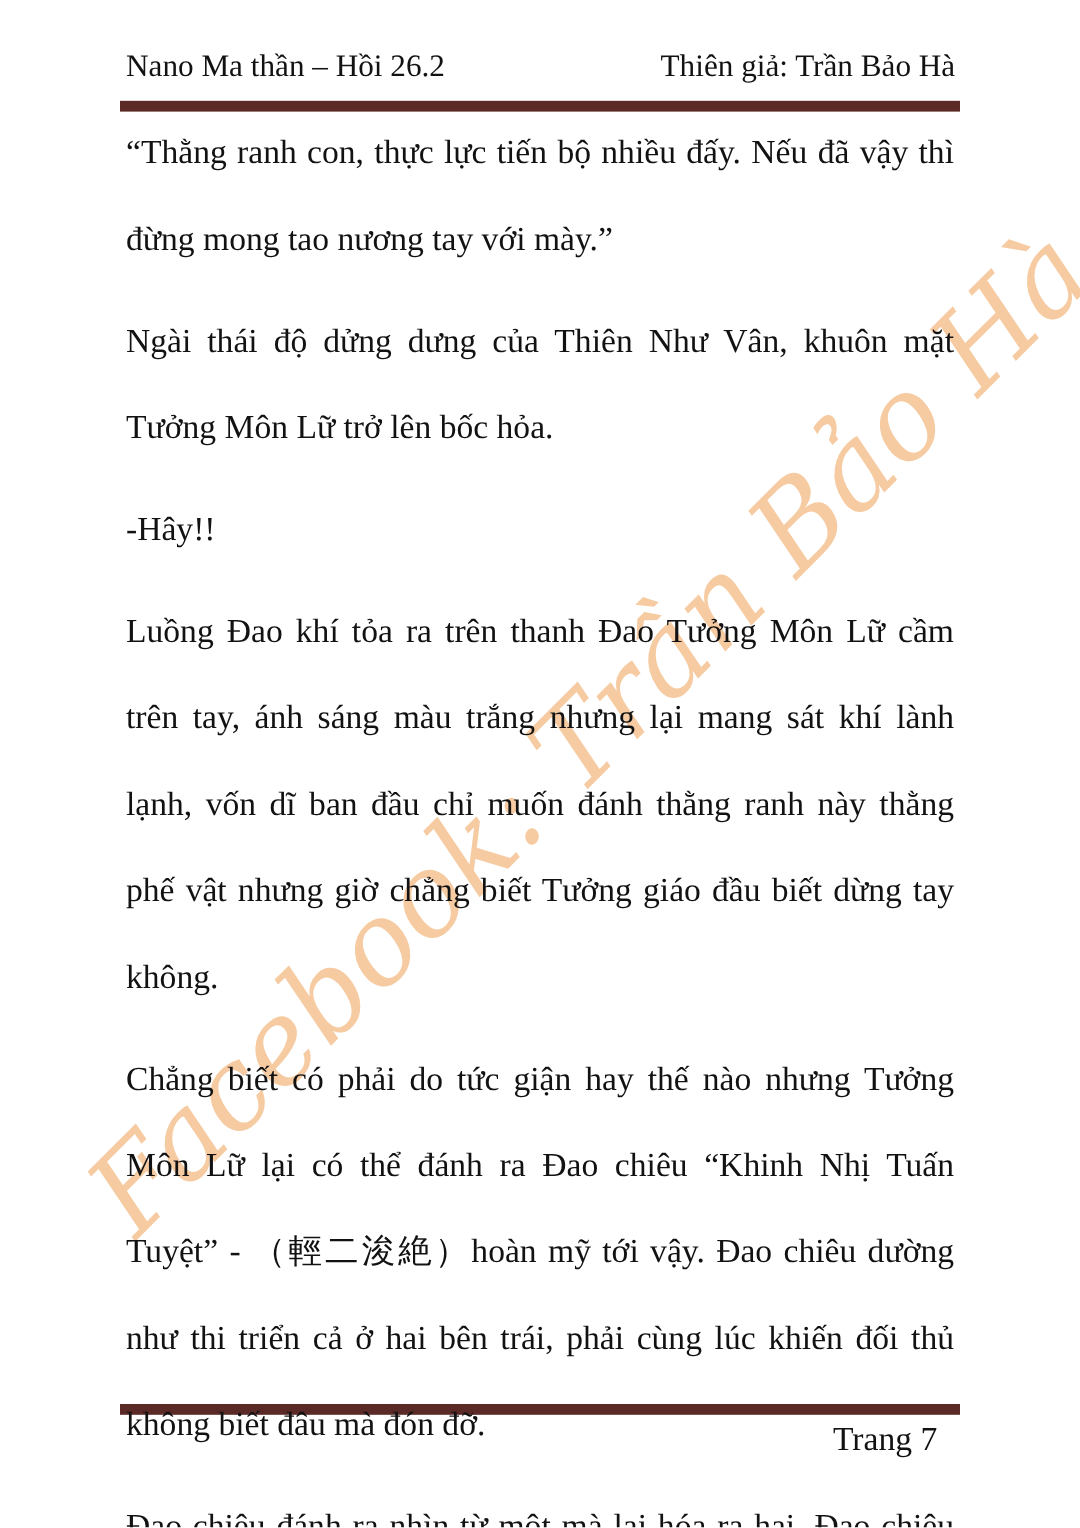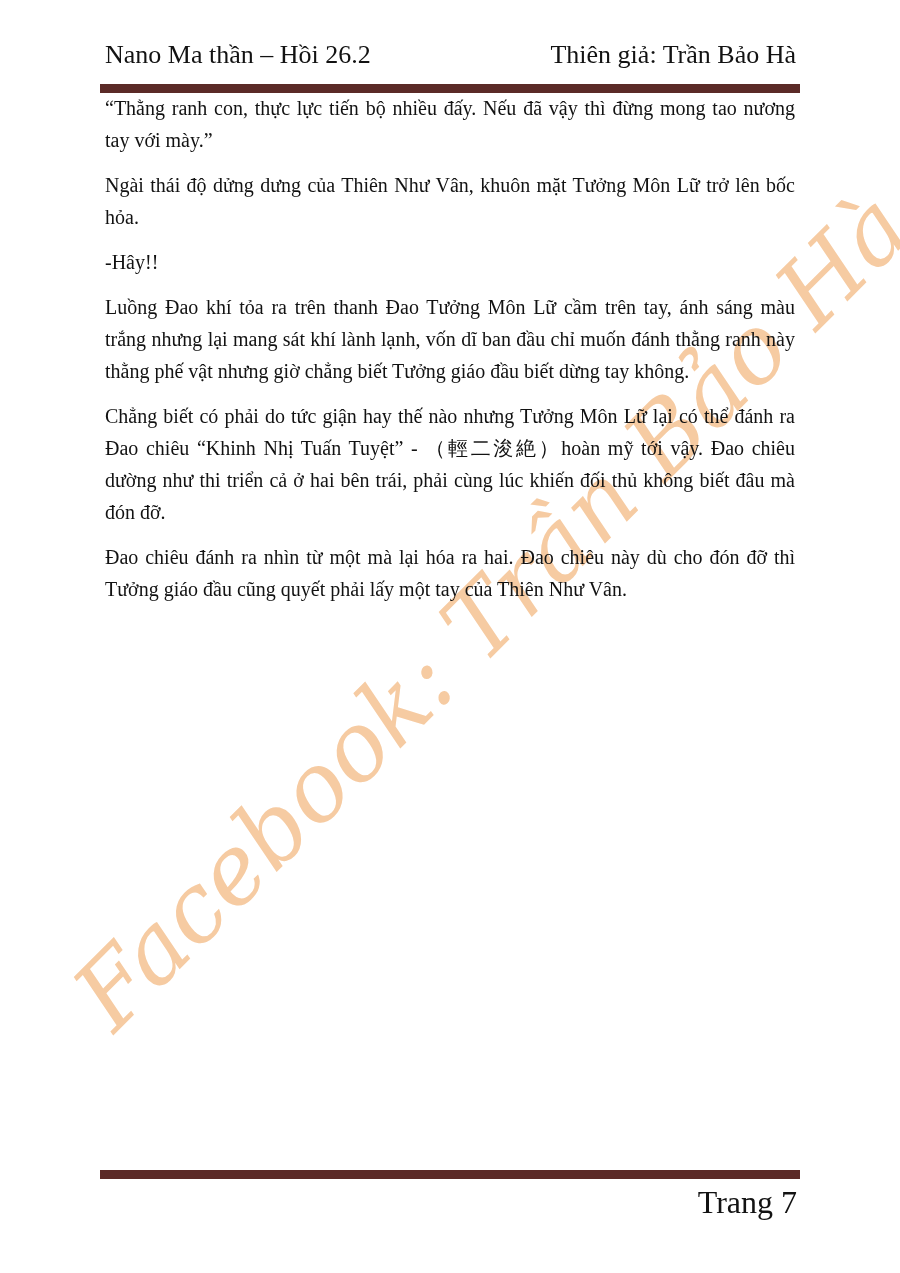--- a/index.html
+++ b/index.html
@@ -21,41 +21,41 @@
     background:#5b2a27;
   }
   .rule-top{top:84px;}
   .rule-bottom{top:1170px;}
   .body{
     position:absolute;left:105px;right:105px;top:92px;
     z-index:2;
   }
   .para{
     margin:0 0 13px 0;
-    font-size:20px;
-    line-height:32px;
+    font-size:28px;
+    line-height:72px;
     text-align:justify;
     text-justify:inter-word;
   }
   .watermark{
     position:absolute;
     left:-60px;top:592px;width:1030px;
     z-index:1;
     text-align:center;
     transform:rotate(-45deg);
     transform-origin:center center;
     font-family:"DejaVu Serif","Liberation Serif",serif;
     font-style:italic;
     font-size:95px;
     white-space:nowrap;
     pointer-events:none;
   }
   .ftr{
-    position:absolute;right:103px;top:1184px;
-    font-size:32px;
+    position:absolute;right:119px;top:1184px;
+    font-size:28px;
   }
 </style>
 </head>
 <body>
 
 <div class="page" style="color: rgb(18, 18, 18); background: rgb(255, 255, 255);">
 
   <header class="hdr">
     <span>Nano Ma thần – Hồi 26.2</span>
     <span>Thiên giả: Trần Bảo Hà</span>

